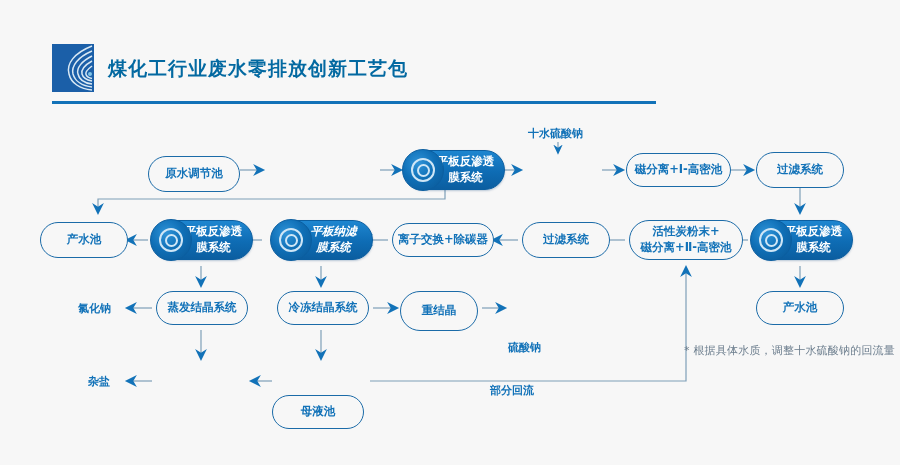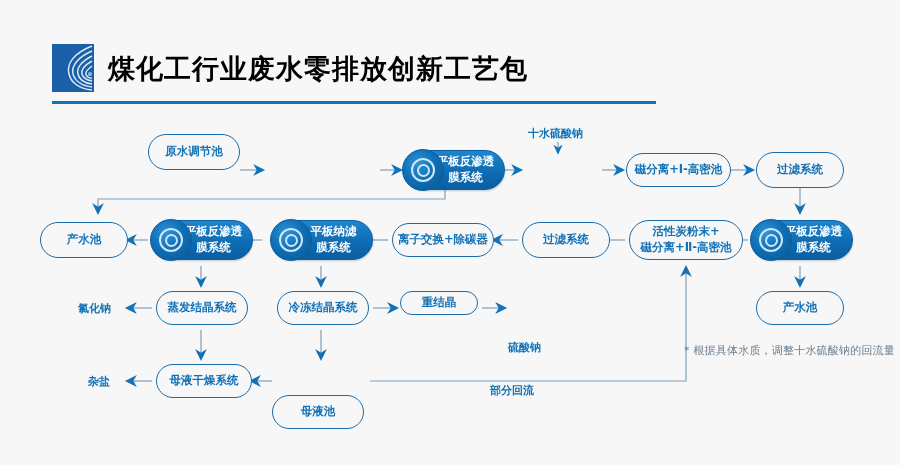--- a/index.html
+++ b/index.html
@@ -10,21 +10,21 @@
     overflow:hidden;
     position:relative;
   }
   #stage{position:absolute;left:0;top:0;width:900px;height:465px;}
 
   
   .header{position:absolute;left:52px;top:44px;display:flex;align-items:center;gap:14px;}
   .logo-mark{width:42px;height:48px;position:relative;overflow:hidden;}
   .logo-bg{position:absolute;inset:0;background:#1b5fa8;}
   .title-text{
-    font-size:27px;font-weight:bold;color:#000000;letter-spacing:1px;
+    font-size:19px;font-weight:bold;color:#0369a1;letter-spacing:1px;
     white-space:nowrap;line-height:1;
   }
   .rule{position:absolute;left:52px;top:101px;width:604px;height:3px;background:#1272b8;}
 
   
   svg.wires{position:absolute;left:0;top:0;width:900px;height:465px;pointer-events:none;}
 
   
   .node{
     position:absolute;box-sizing:border-box;
@@ -132,21 +132,21 @@
       <line x1="201" y1="330" x2="201" y2="358" marker-end="url(#ah)"></line>
       <line x1="321" y1="330" x2="321" y2="358" marker-end="url(#ah)"></line>
 
       <line x1="272" y1="381" x2="252" y2="381" marker-end="url(#ah)"></line>
       <line x1="152" y1="381" x2="128" y2="381" marker-end="url(#ah)"></line>
 
       <path d="M370 381 L686 381 L686 268" marker-end="url(#ah)"></path>
     </g>
   </svg>
 
-  <div class="node outline" style="left:148px;top:134px;width:92px;height:36px;">
+  <div class="node outline" style="left:148px;top:156px;width:92px;height:36px;">
     <span class="ntext">原水调节池</span>
   </div>
 
 
   <div class="node filled" style="left:404px;top:150px;width:101px;height:40px;">
     <span class="disc">
       <span class="r1"><span class="r2"></span></span>
     </span>
     <span class="ntext">平板反渗透
 膜系统</span>
@@ -166,21 +166,21 @@
   </div>
 
   <div class="node filled" style="left:152px;top:220px;width:101px;height:40px;">
     <span class="disc">
       <span class="r1"><span class="r2"></span></span>
     </span>
     <span class="ntext">平板反渗透
 膜系统</span>
   </div>
 
-  <div class="node filled" style="left:272px;top:220px;width:101px;height:40px;">
+  <div class="node filled" style="left:272px;top:220px;width:101px;height:40px;font-style:italic;">
     <span class="disc">
       <span class="r1"><span class="r2"></span></span>
     </span>
     <span class="ntext">平板纳滤
 膜系统</span>
   </div>
 
   <div class="node outline" style="left:392px;top:223px;width:102px;height:34px;">
     <span class="ntext">离子交换+除碳器</span>
   </div>
@@ -203,31 +203,28 @@
   </div>
 
   <div class="node outline" style="left:156px;top:291px;width:92px;height:34px;">
     <span class="ntext">蒸发结晶系统</span>
   </div>
 
   <div class="node outline" style="left:277px;top:291px;width:92px;height:34px;">
     <span class="ntext">冷冻结晶系统</span>
   </div>
 
-  <div class="node outline" style="left:400px;top:291px;width:78px;height:24px;">
+  <div class="node outline" style="left:400px;top:291px;width:78px;height:40px;">
     <span class="ntext">重结晶</span>
   </div>
 
   <div class="node outline" style="left:756px;top:291px;width:88px;height:34px;">
     <span class="ntext">产水池</span>
   </div>
 
-  <div class="node outline" style="left:156px;top:364px;width:96px;height:34px;">
-    <span class="ntext">母液干燥系统</span>
-  </div>
 
   <div class="node outline" style="left:272px;top:364px;width:92px;height:34px;margin-top:31px;">
     <span class="ntext">母液池</span>
   </div>
 
   <div class="lbl" style="left:528px;top:128px;">十水硫酸钠</div>
   <div class="lbl" style="left:78px;top:303px;">氯化钠</div>
   <div class="lbl" style="left:508px;top:303px;margin-top:39px;">硫酸钠</div>
   <div class="lbl" style="left:88px;top:376px;">杂盐</div>
   <div class="lbl" style="left:490px;top:385px;">部分回流</div>

